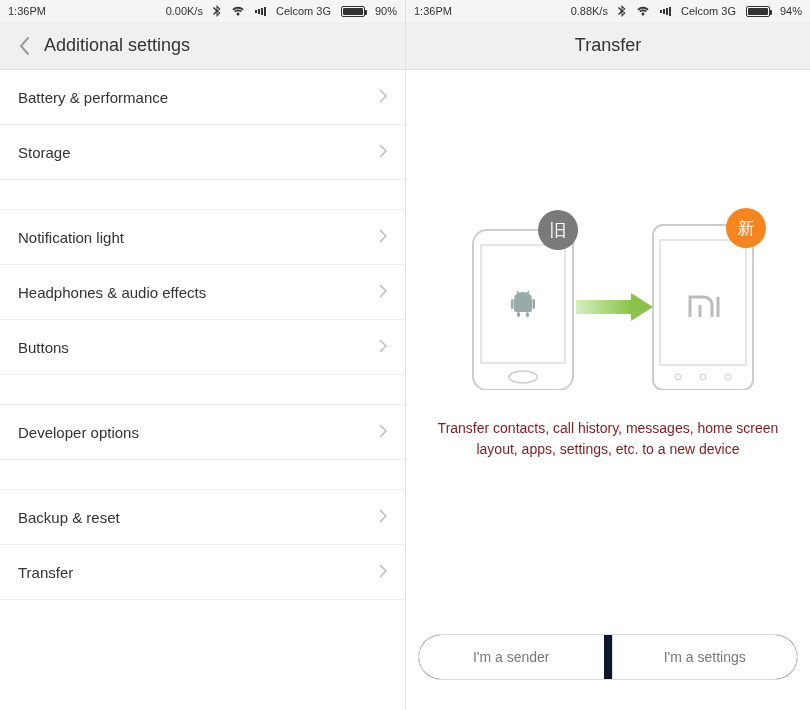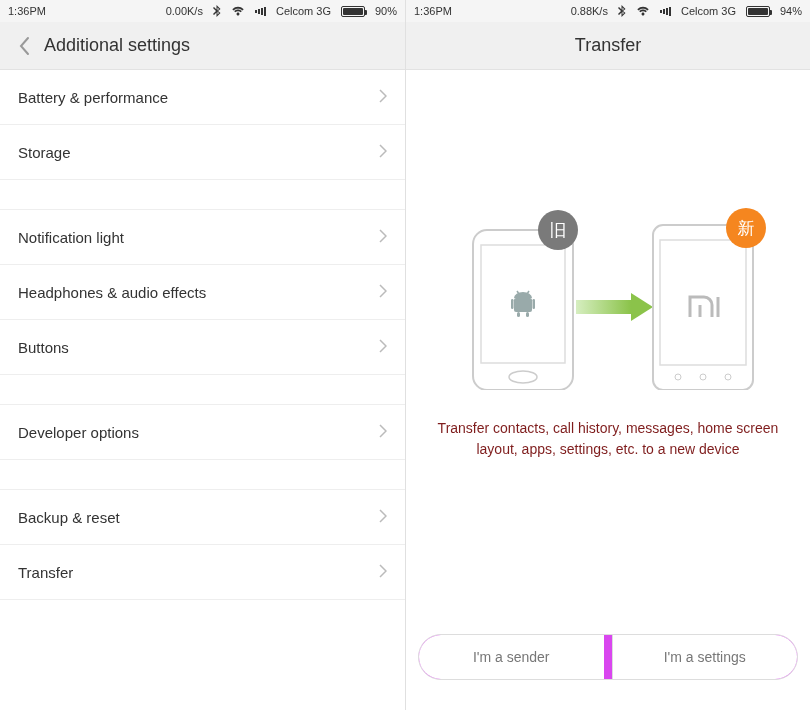--- a/index.html
+++ b/index.html
@@ -97,21 +97,21 @@
     line-height: 1.5;
     padding: 0 6px;
   }
 
   .bottom-buttons {
     display:flex; gap: 8px;
     margin: 0 12px 30px;
     border: 1px solid #ddd;
     border-radius: 26px;
     overflow: hidden;
-    background:#d946ef;
+    background:#0f172a;
   }
   .bottom-buttons .btn {
     flex:1; text-align:center;
     padding: 14px 0;
     font-size: 14px;
     color:#777;
     background:#fff;
   }
   .bottom-buttons .btn + .btn { border-left: 1px solid #ddd; }
 

